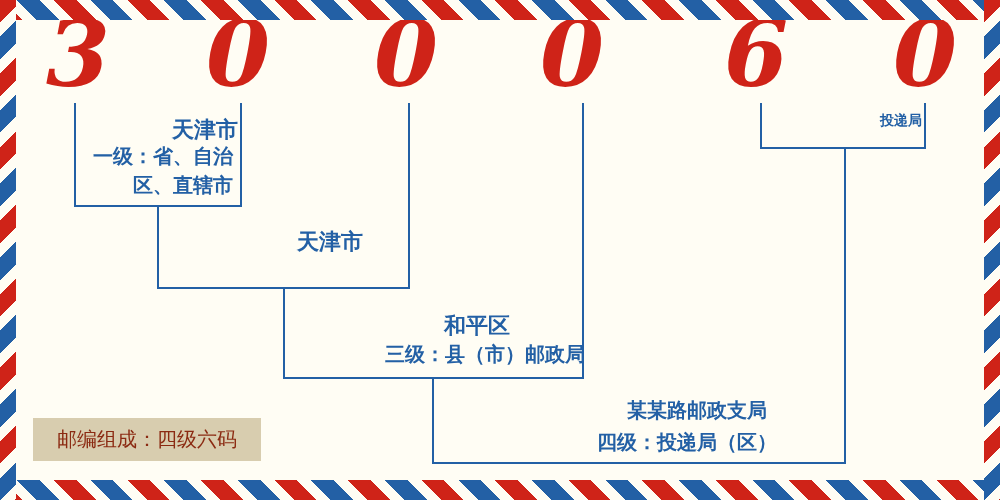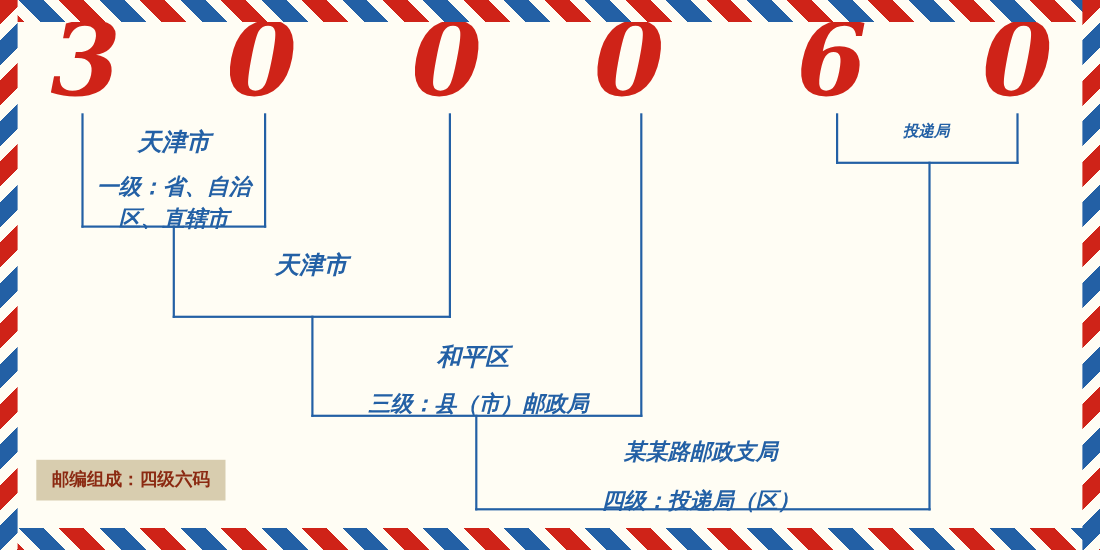--- a/index.html
+++ b/index.html
@@ -38,33 +38,32 @@
     color:var(--digit-red,#cf2318);
     z-index:2;
   }
   .h,.v{position:absolute;background:var(--line-blue,#2360a5);z-index:1;}
   .h{height:2px;}
   .v{width:2px;}
 
   .lbl{
     position:absolute;z-index:3;
     color:var(--line-blue,#2360a5);
-    font-weight:bold;text-align:center;
+    font-weight:bold;text-align:right;
     line-height:1.45;
-    font-style:italic;
   }
   .lbl.name{font-size:22px;}
-  .lbl.desc{font-size:20px;margin-top:13px;}
+  .lbl.desc{font-size:20px;}
 
   .badge{
     position:absolute;left:33px;top:418px;z-index:4;
     background:var(--badge-bg,#d8cdaf);
     color:var(--badge-text,#8b2a12);
-    font-size:16px;font-weight:bold;
-    padding:8px 14px;
+    font-size:20px;font-weight:normal;
+    padding:8px 24px;
   }
 </style>
 </head>
 <body>
 
 <div class="stage">
 
   <div class="stripe h-strip top"></div>
   <div class="stripe h-strip bottom"></div>
   <div class="stripe v-strip left"></div>

